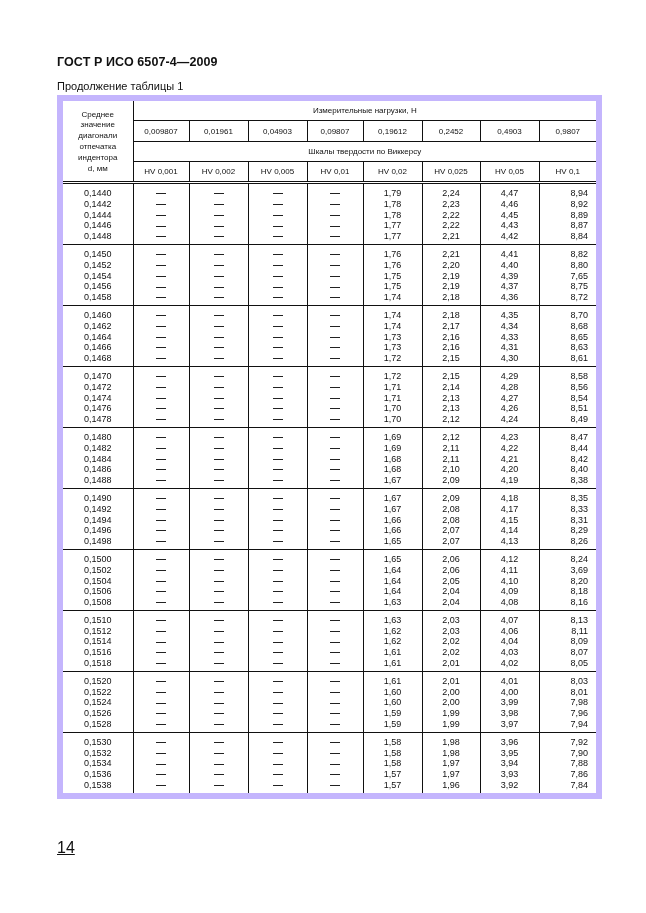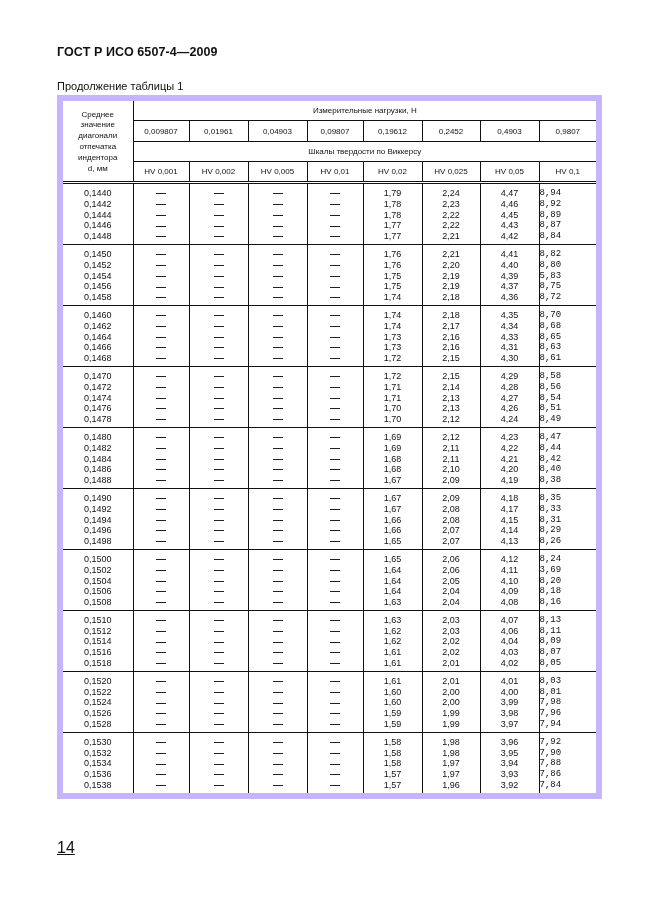--- a/index.html
+++ b/index.html
@@ -1,33 +1,33 @@
 <!DOCTYPE html>
 <html><head>
   <meta charset="utf-8">
   <style>
     html, body { margin: 0; padding: 0; background: #ffffff; }
     body { width: 646px; height: 913px; position: relative; overflow: hidden;
            font-family: "Liberation Sans", sans-serif; color: #111; }
-    .doc-title { position: absolute; left: 57px; top: 45px; font-size: 12.5px; font-weight: bold; letter-spacing: 0.1px; }
+    .doc-title { position: absolute; left: 57px; top: 55px; font-size: 12.5px; font-weight: bold; letter-spacing: 0.1px; }
     .caption { position: absolute; left: 57px; top: 80px; font-size: 11px; }
     .page-number { position: absolute; left: 57px; top: 839px; font-size: 16px; text-decoration: underline; }
     table.t { position: absolute; left: 57px; top: 95px; width: 539px; border-collapse: collapse; table-layout: fixed; }
     table.t td { border-left: 1px solid #111; border-right: 1px solid #111; padding: 0; font-size: 8px; text-align: center; vertical-align: middle; }
     table.t thead td { border: 1px solid #111; }
     .hd-left { line-height: 12.3px; font-size: 8px; }
     .hd-row { height: 21px; margin-top: 48px; }
     .hd-span { height: 19px; }
     tbody.grp td { font-size: 9px; line-height: 10.8px; vertical-align: top; padding-top: 4px; padding-bottom: 2px; }
     tbody.grp { border-bottom: 1px solid #111; }
     tbody.first td { border-top: 3px double #111; }
     .cell-d { text-align: center; }
     .cell-dash { text-align: center; }
     .cell-num { text-align: center; padding-left: 4px; }
-    .cell-num.last { text-align: left; padding-right: 8px !important; font-family: Liberation Mono, monospace; }
+    .cell-num.last { text-align: right; padding-right: 8px !important; }
     .line { display: block; height: 10.8px; }
     .dash { display: inline-block; width: 10px; height: 1px; background: #222; vertical-align: middle; }
     table.t { border: 6px solid #c4b5fd; }
   </style>
 </head>
 <body>
 
 <div class="doc-title">ГОСТ Р ИСО 6507-4—2009</div>
 <div class="caption">Продолжение таблицы 1</div>
 
@@ -202,21 +202,21 @@
       <td class="cell-num">
           <span class="line">4,41</span>
           <span class="line">4,40</span>
           <span class="line">4,39</span>
           <span class="line">4,37</span>
           <span class="line">4,36</span>
         </td>
       <td class="cell-num last">
           <span class="line">8,82</span>
           <span class="line">8,80</span>
-          <span class="line">5,83</span>
+          <span class="line">7,65</span>
           <span class="line">8,75</span>
           <span class="line">8,72</span>
         </td>
     </tr>
   </tbody>
 
   <tbody class="grp">
     <tr>
       <td class="cell-d">
           <span class="line">0,1460</span>

